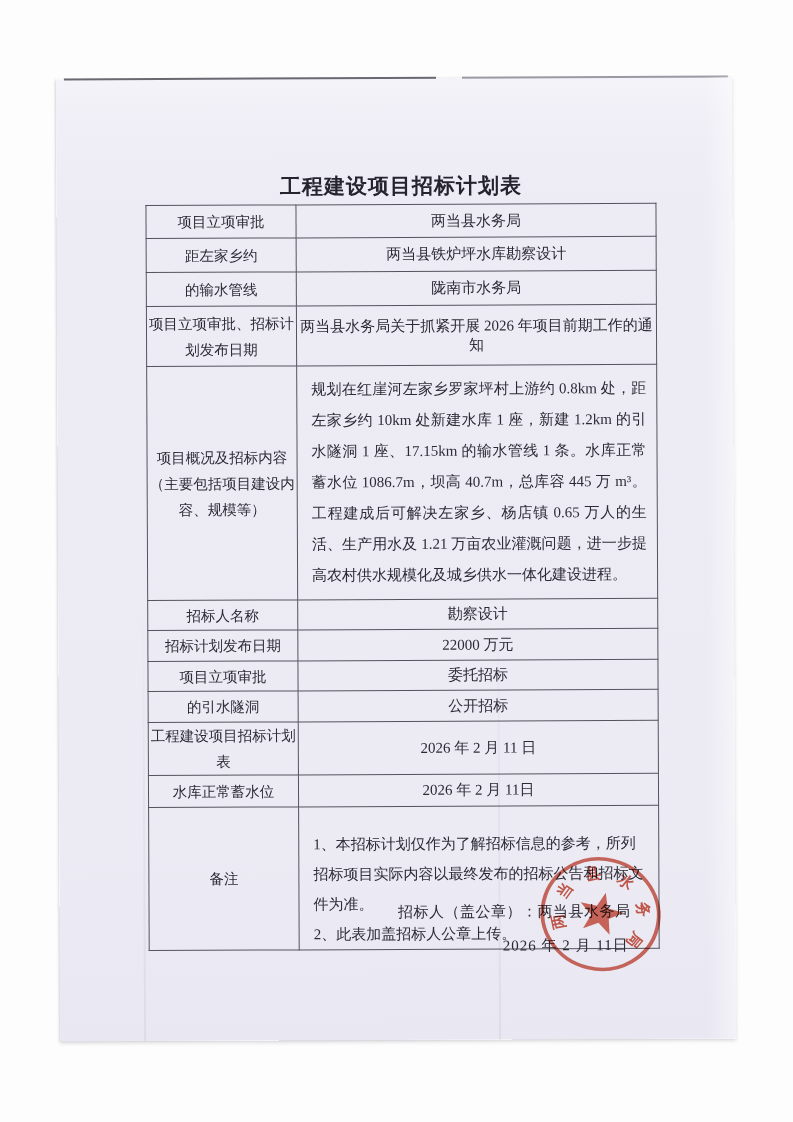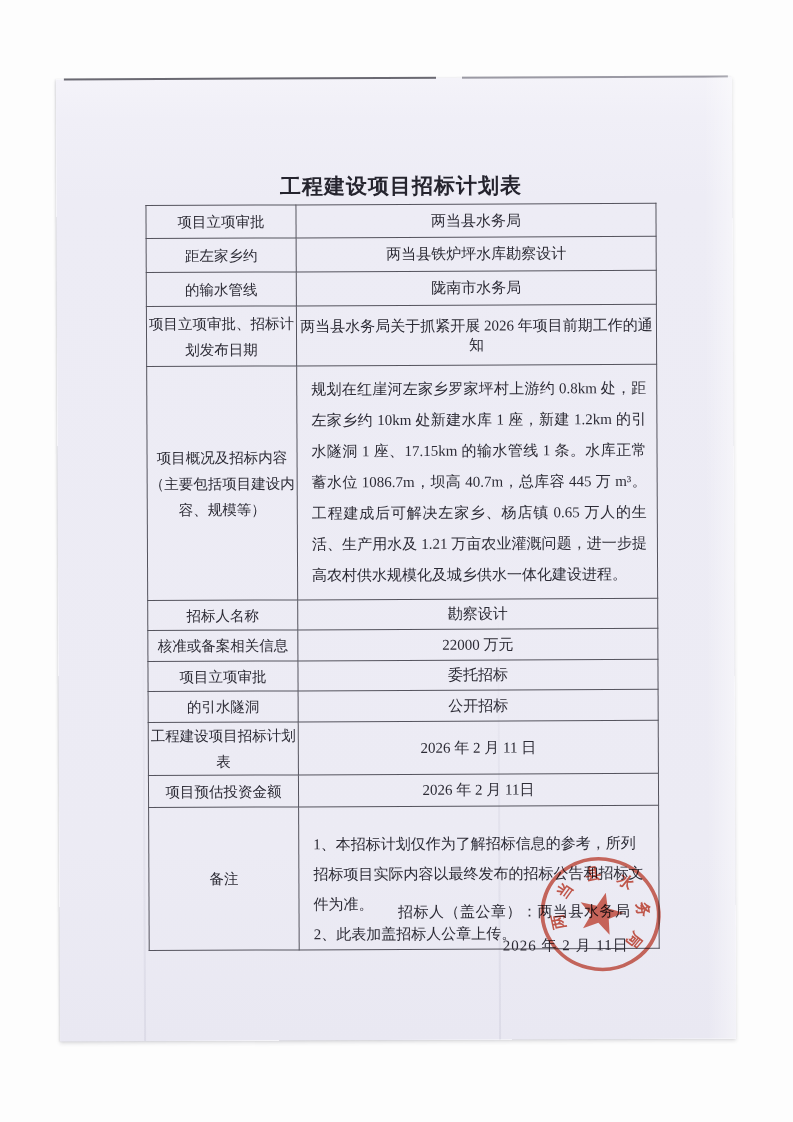--- a/index.html
+++ b/index.html
@@ -95,37 +95,37 @@
         </tr>
         <tr class="r4">
           <td class="lbl">项目概况及招标内容（主要包括项目建设内容、规模等）</td>
           <td class="val para">规划在红崖河左家乡罗家坪村上游约 0.8km 处，距左家乡约 10km 处新建水库 1 座，新建 1.2km 的引水隧洞 1 座、17.15km 的输水管线 1 条。水库正常蓄水位 1086.7m，坝高 40.7m，总库容 445 万 m³。工程建成后可解决左家乡、杨店镇 0.65 万人的生活、生产用水及 1.21 万亩农业灌溉问题，进一步提高农村供水规模化及城乡供水一体化建设进程。</td>
         </tr>
         <tr class="r5">
           <td class="lbl">招标人名称</td>
           <td class="val">勘察设计</td>
         </tr>
         <tr class="r6">
-          <td class="lbl">核准或备案相关信息</td>
+          <td class="lbl">招标计划发布日期</td>
           <td class="val">22000 万元</td>
         </tr>
         <tr class="r7">
           <td class="lbl">项目立项审批</td>
           <td class="val">委托招标</td>
         </tr>
         <tr class="r8">
           <td class="lbl">的引水隧洞</td>
           <td class="val">公开招标</td>
         </tr>
         <tr class="r9">
           <td class="lbl">工程建设项目招标计划表</td>
           <td class="val">2026 年 2 月 11 日</td>
         </tr>
         <tr class="r10">
-          <td class="lbl">项目预估投资金额</td>
+          <td class="lbl">水库正常蓄水位</td>
           <td class="val">2026 年 2 月 11日</td>
         </tr>
         <tr class="r11">
           <td class="lbl">备注</td>
           <td class="val remark">
             <div>1、本招标计划仅作为了解招标信息的参考，所列招标项目实际内容以最终发布的招标公告和招标文件为准。</div>
             <div>2、此表加盖招标人公章上传。</div>
           </td>
         </tr>
       </tbody>

